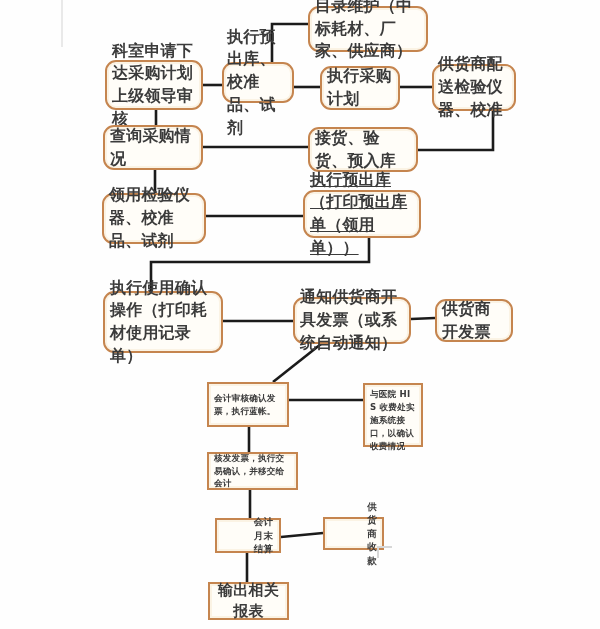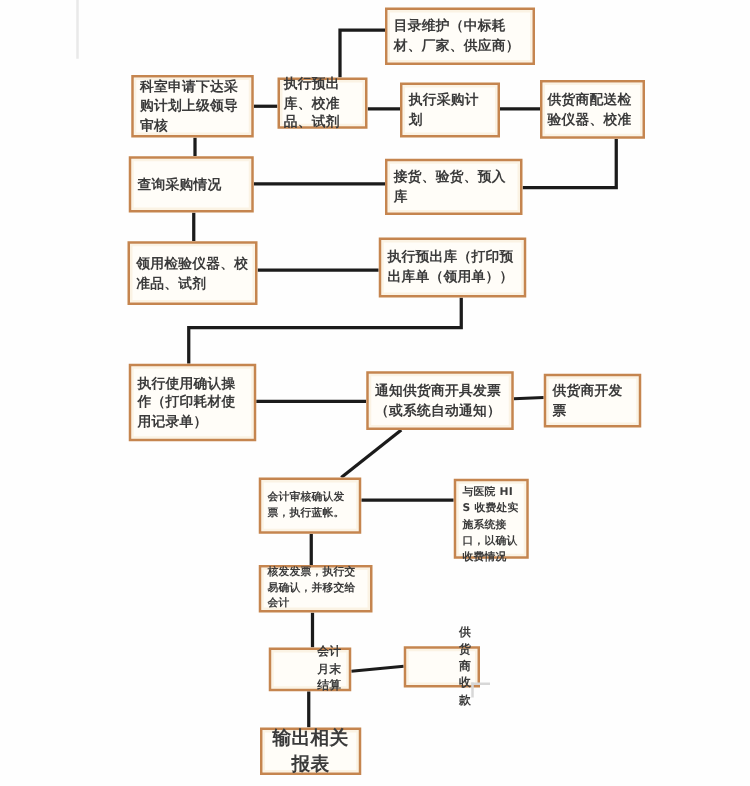--- a/index.html
+++ b/index.html
@@ -17,21 +17,21 @@
     color:#3b3b3b;
     font-weight:bold;
     display:flex;
     align-items:center;
     padding:3px 5px;
     line-height:1.42;
     word-break:break-all;
     letter-spacing:0.2px;
   }
   .node span{display:block;width:100%;}
-  .fs11{font-size:11px;}
+  .fs11{font-size:16px;border-radius:11px;}
   .fs9{font-size:8.6px;line-height:1.5;}
   .fs95{font-size:9.5px;padding-left:36px;}
   .fs10{font-size:15px;}
   .center{text-align:center;justify-content:center;}
   #connector-layer{position:absolute;left:0;top:0;width:600px;height:629px;pointer-events:none;}
   #connector-layer *{stroke:#1b1b1b;stroke-width:2.6;fill:none;}
   .artifact{position:absolute;background:#d7d7d7;}
   .artifact.light{background:#e9e9e9;}
 </style>
 </head>
@@ -85,25 +85,25 @@
   </div>
 
   <div class="node fs11" style="left:308px;top:127px;width:110px;height:45px;">
     <span>接货、验货、预入库</span>
   </div>
 
   <div class="node fs11" style="left:102px;top:193px;width:104px;height:51px;">
     <span>领用检验仪器、校准品、试剂</span>
   </div>
 
-  <div class="node fs11" style="left:303px;top:190px;width:118px;height:48px;">
+  <div class="node fs11" style="left:303px;top:190px;width:118px;height:48px;text-decoration:underline;">
     <span>执行预出库（打印预出库单（领用单））</span>
   </div>
 
-  <div class="node fs11" style="left:103px;top:291px;width:102px;height:62px;">
+  <div class="node fs11" style="left:103px;top:291px;width:120px;height:62px;">
     <span>执行使用确认操作（打印耗材使用记录单）</span>
   </div>
 
   <div class="node fs11" style="left:293px;top:297px;width:118px;height:47px;">
     <span>通知供货商开具发票（或系统自动通知）</span>
   </div>
 
   <div class="node fs11" style="left:435px;top:299px;width:78px;height:43px;justify-content:center;">
     <span>供货商开发票</span>
   </div>

